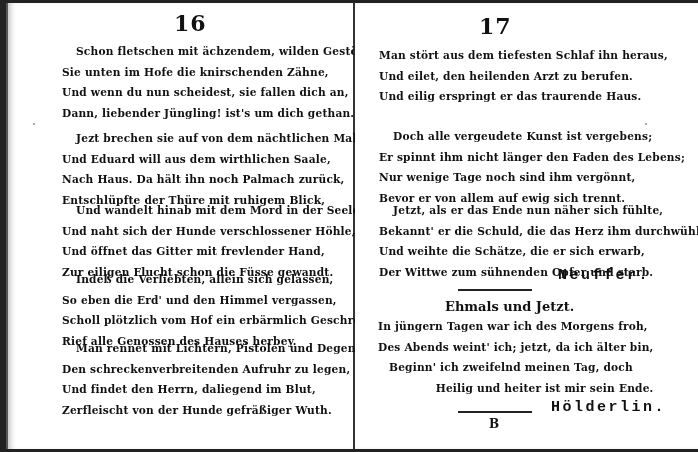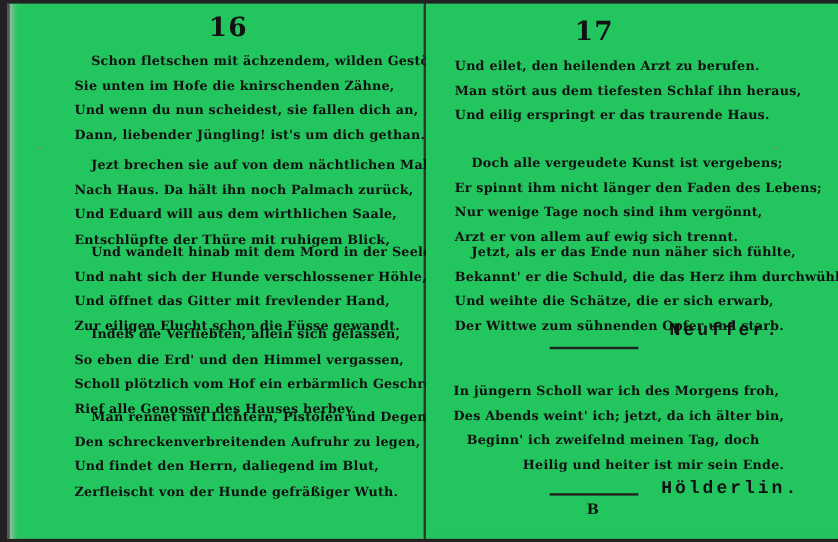--- a/index.html
+++ b/index.html
@@ -8,21 +8,21 @@
     background:#1a1a1a;
     font-family:"DejaVu Serif", serif;
     color:#111;
   }
   .spread {
     position:absolute; left:0; top:0; width:698px; height:452px;
     background:#222;
   }
   .page {
     position:absolute; top:3px; height:446px;
-    background:#22c55e;
+    background:#ffffff;
     box-sizing:border-box;
   }
   .page-left { left:6px; width:347px; border-left:2px solid #555; box-shadow: inset 6px 0 6px -4px #bbb; }
   .page-right { left:355px; width:366px; border-right:3px solid #666; box-shadow: inset -6px 0 6px -4px #aaa; }
   .gutter { position:absolute; left:352px; top:3px; width:3px; height:446px; background:#333; }
   .page-number {
     position:absolute; font-size:22px; font-weight:bold; letter-spacing:1px;
     font-family:"DejaVu Serif", serif;
   }
   .page-left .page-number { left:166px; top:7px; }
@@ -59,22 +59,22 @@
 
     <div class="stanza" style="top:38px;">
       <div class="line indent">Schon fletschen mit ächzendem, wilden Gestöhne</div>
       <div class="line">Sie unten im Hofe die knirschenden Zähne,</div>
       <div class="line">Und wenn du nun scheidest, sie fallen dich an,</div>
       <div class="line">Dann, liebender Jüngling! ist's um dich gethan.—</div>
     </div>
 
     <div class="stanza" style="top:125px;">
       <div class="line indent">Jezt brechen sie auf von dem nächtlichen Mahle,</div>
+      <div class="line">Und Eduard will aus dem wirthlichen Saale,</div>
       <div class="line">Nach Haus. Da hält ihn noch Palmach zurück,</div>
-      <div class="line">Und Eduard will aus dem wirthlichen Saale,</div>
       <div class="line">Entschlüpfte der Thüre mit ruhigem Blick,</div>
     </div>
 
     <div class="stanza" style="top:197px;">
       <div class="line indent">Und wandelt hinab mit dem Mord in der Seele,</div>
       <div class="line">Und naht sich der Hunde verschlossener Höhle,</div>
       <div class="line">Und öffnet das Gitter mit frevlender Hand,</div>
       <div class="line">Zur eiligen Flucht schon die Füsse gewandt.</div>
     </div>
 
@@ -92,46 +92,47 @@
       <div class="line">Zerfleischt von der Hunde gefräßiger Wuth.</div>
     </div>
 
     <div class="speck" style="left:25px; top:120px;"></div>
   </div>
 
   <div class="page page-right">
     <div class="page-number">17</div>
 
     <div class="stanza" style="top:42px;">
+      <div class="line">Man stört aus dem tiefesten Schlaf ihn heraus,</div>
       <div class="line">Und eilet, den heilenden Arzt zu berufen.</div>
-      <div class="line">Man stört aus dem tiefesten Schlaf ihn heraus,</div>
       <div class="line">Und eilig erspringt er das traurende Haus.</div>
     </div>
 
     <div class="stanza" style="top:123px;">
       <div class="line indent">Doch alle vergeudete Kunst ist vergebens;</div>
       <div class="line">Er spinnt ihm nicht länger den Faden des Lebens;</div>
       <div class="line">Nur wenige Tage noch sind ihm vergönnt,</div>
-      <div class="line">Arzt er von allem auf ewig sich trennt.</div>
+      <div class="line">Bevor er von allem auf ewig sich trennt.</div>
     </div>
 
     <div class="stanza" style="top:197px;">
       <div class="line indent">Jetzt, als er das Ende nun näher sich fühlte,</div>
       <div class="line">Bekannt' er die Schuld, die das Herz ihm durchwühlte,</div>
       <div class="line">Und weihte die Schätze, die er sich erwarb,</div>
       <div class="line">Der Wittwe zum sühnenden Opfer und starb.</div>
     </div>
 
     <div class="author" style="left:203px; top:264px;">Neuffer.</div>
 
     <div class="rule" style="left:103px; top:286px; width:74px;"></div>
 
+    <div class="poem-title" style="left:90px; top:296px;">Ehmals und Jetzt.</div>
 
     <div class="stanza" style="top:313px; left:23px;">
-      <div class="line">In jüngern Scholl war ich des Morgens froh,</div>
+      <div class="line">In jüngern Tagen war ich des Morgens froh,</div>
       <div class="line">Des Abends weint' ich; jetzt, da ich älter bin,</div>
       <div class="line" style="padding-left:11px;">Beginn' ich zweifelnd meinen Tag, doch</div>
       <div class="line" style="padding-left:24px;text-align:right;">Heilig und heiter ist mir sein Ende.</div>
     </div>
 
     <div class="author" style="left:196px; top:396px;text-align:right;">Hölderlin.</div>
 
     <div class="rule" style="left:103px; top:408px; width:74px;"></div>
 
     <div class="signature" style="left:134px; top:414px;">B</div>

